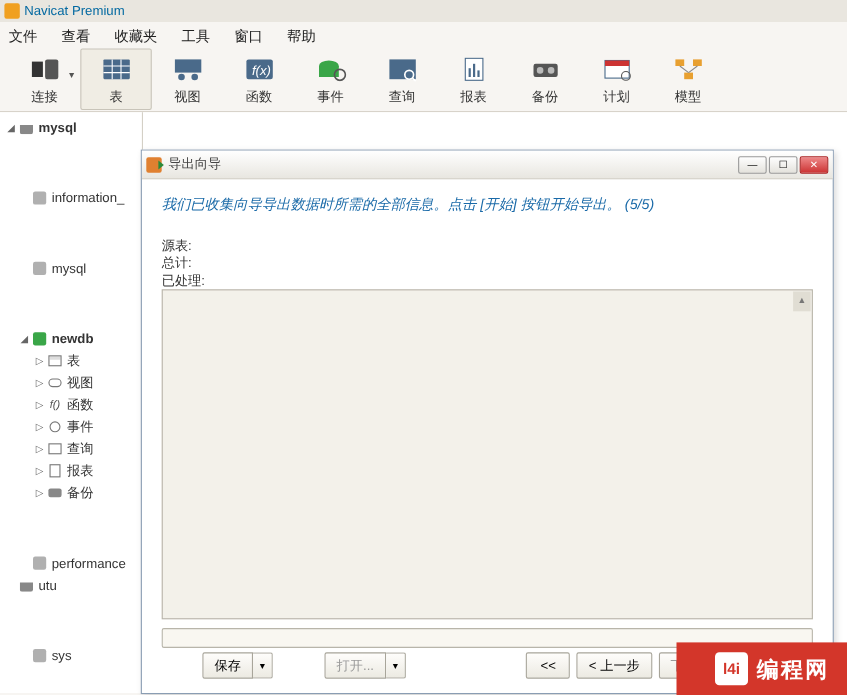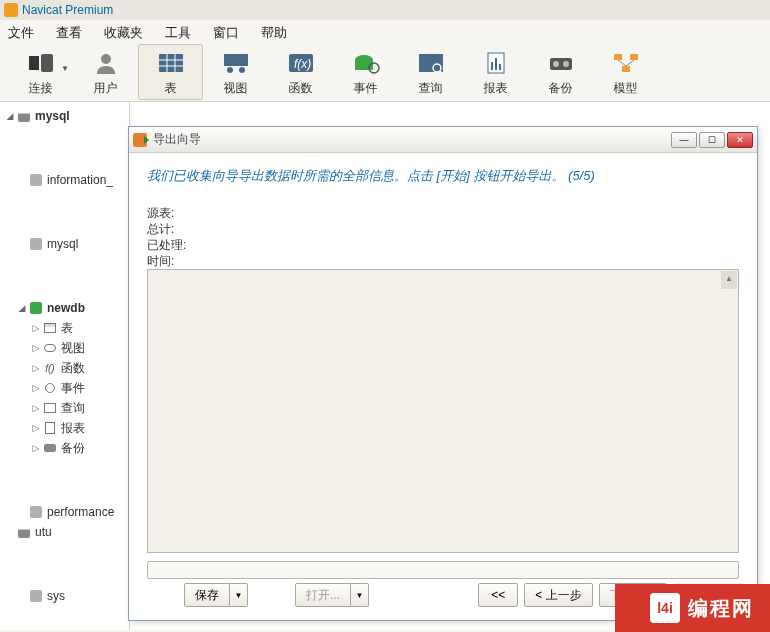--- a/index.html
+++ b/index.html
@@ -42,21 +42,21 @@
     .fn-icon { font-style: italic; color: #555; font-size: 10px; }
     .event-icon { width: 10px; height: 10px; border: 1px solid #777; border-radius: 50%; background: #fff; }
     .query-icon { width: 12px; height: 10px; border: 1px solid #777; background: #fff; }
     .report-icon { width: 10px; height: 12px; border: 1px solid #777; background: #fff; }
     .backup-icon { width: 12px; height: 8px; background: #888; border-radius: 2px; }
 
     
     .content { flex: 1; background: #fff; position: relative; }
 
     
-    .modal { position: absolute; left: 128px; top: 126px; width: 630px; height: 495px; background: #fff; border: 1px solid #8a9db3; box-shadow: 2px 2px 6px rgba(0,0,0,0.15); }
+    .modal { position: absolute; left: 128px; top: 136px; width: 630px; height: 495px; background: #fff; border: 1px solid #8a9db3; box-shadow: 2px 2px 6px rgba(0,0,0,0.15); }
     .modal-title { height: 26px; background: linear-gradient(#fff, #e8e6e0); display: flex; align-items: center; padding: 0 4px; border-bottom: 1px solid #d0cdc3; }
     .modal-title .modal-icon { width: 14px; height: 14px; background: #e08030; margin-right: 6px; border-radius: 2px; position: relative; }
     .modal-title .modal-icon::after { content: ""; position: absolute; right: -2px; top: 3px; width: 0; height: 0; border-top: 4px solid transparent; border-bottom: 4px solid transparent; border-left: 5px solid #2a8a3a; }
     .modal-title .title { color: #444; font-size: 12px; flex: 1; }
     .win-buttons { display: flex; gap: 2px; }
     .win-btn { width: 26px; height: 16px; border: 1px solid #999; background: linear-gradient(#fefefe, #e4e2dc); display: flex; align-items: center; justify-content: center; font-size: 9px; cursor: pointer; border-radius: 2px; }
     .win-btn.close { background: linear-gradient(#e88, #c33); color: #fff; border-color: #a22; }
 
     .modal-body { padding: 14px 18px 0 18px; height: 430px; display: flex; flex-direction: column; }
     .modal-instruction { color: #1a6aa8; font-size: 13px; margin-bottom: 20px; font-style: italic; }
@@ -109,31 +109,20 @@
         <div class="big-icon">
           <svg width="28" height="22">
             <rect x="2" y="4" width="10" height="14" fill="#333"></rect>
             <rect x="14" y="2" width="12" height="18" fill="#555" rx="2"></rect>
           </svg>
         </div>
       </div>
     <span class="label">连接</span>
     <span class="dropdown-arrow">▼</span>
   </div>
-  <div class="toolbar-item">
-    <div class="icon-wrap">
-        <div class="big-icon">
-          <svg width="24" height="22">
-            <circle cx="12" cy="7" r="5" fill="#888"></circle>
-            <path d="M3 22 Q3 14 12 14 Q21 14 21 22 Z" fill="#888"></path>
-          </svg>
-        </div>
-      </div>
-    <span class="label">用户</span>
-  </div>
   <div class="toolbar-item selected">
     <div class="icon-wrap">
         <div class="big-icon">
           <svg width="28" height="22">
             <rect x="2" y="2" width="24" height="18" fill="#4a6a8a" rx="1"></rect>
             <line x1="2" y1="8" x2="26" y2="8" stroke="#fff"></line>
             <line x1="2" y1="14" x2="26" y2="14" stroke="#fff"></line>
             <line x1="10" y1="2" x2="10" y2="20" stroke="#fff"></line>
             <line x1="18" y1="2" x2="18" y2="20" stroke="#fff"></line>
           </svg>
@@ -205,20 +194,32 @@
     <div class="icon-wrap">
         <div class="big-icon">
           <svg width="28" height="22">
             <rect x="3" y="6" width="22" height="12" fill="#555" rx="2"></rect>
             <circle cx="9" cy="12" r="3" fill="#bbb"></circle>
             <circle cx="19" cy="12" r="3" fill="#bbb"></circle>
           </svg>
         </div>
       </div>
     <span class="label">备份</span>
+  </div>
+  <div class="toolbar-item">
+    <div class="icon-wrap">
+        <div class="big-icon">
+          <svg width="28" height="22">
+            <rect x="3" y="3" width="22" height="16" fill="#fff" stroke="#4a6a8a"></rect>
+            <rect x="3" y="3" width="22" height="5" fill="#c33"></rect>
+            <circle cx="22" cy="17" r="4" fill="none" stroke="#555"></circle>
+          </svg>
+        </div>
+      </div>
+    <span class="label">计划</span>
   </div>
   <div class="toolbar-item">
     <div class="icon-wrap">
         <div class="big-icon">
           <svg width="28" height="22">
             <rect x="2" y="2" width="8" height="6" fill="#e8a030"></rect>
             <rect x="18" y="2" width="8" height="6" fill="#e8a030"></rect>
             <rect x="10" y="14" width="8" height="6" fill="#e8a030"></rect>
             <line x1="6" y1="8" x2="14" y2="14" stroke="#888"></line>
             <line x1="22" y1="8" x2="14" y2="14" stroke="#888"></line>
@@ -342,21 +343,20 @@
       <div class="win-btn">☐</div>
       <div class="win-btn close">✕</div>
     </div>
   </div>
   <div class="modal-body">
     <div class="modal-instruction">我们已收集向导导出数据时所需的全部信息。点击 [开始] 按钮开始导出。 (5/5)</div>
     <div class="status-lines">
       <div>源表:</div>
       <div>总计:</div>
       <div>已处理:</div>
-      <div>时间:</div>
     </div>
     <div class="log-area">
       <div class="log-scrollbar"></div>
     </div>
     <div class="progress-bar"></div>
   </div>
   <div class="modal-footer">
     <div class="btn-split">
       <div class="btn">
           <span>保存</span>

